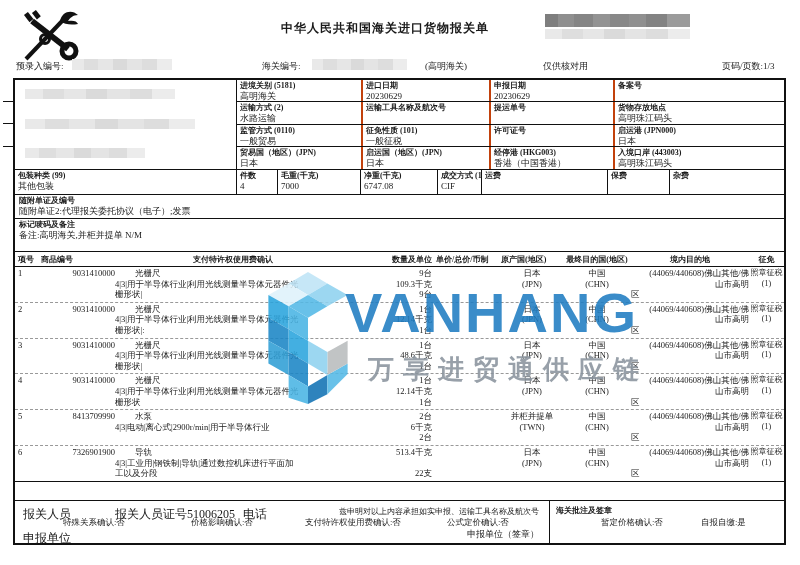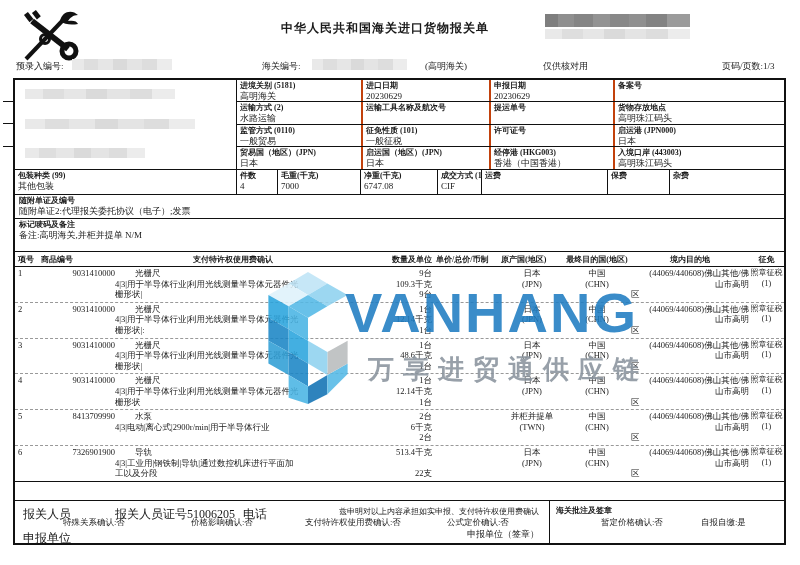--- a/index.html
+++ b/index.html
@@ -452,21 +452,21 @@
       <span class="cf" style="left:686px;">自报自缴:是</span>
     </div>
 
     <div class="sec-foot">
       <div class="foot-left">
         <span class="fl" style="left:8px;top:8px;">报关人员</span>
         <span class="fl" style="left:100px;top:8px;">报关人员证号51006205</span>
         <span class="fl" style="left:228px;top:8px;">电话</span>
         <span class="fl" style="left:8px;top:32px;">申报单位</span>
         <div class="statement">
-          <div>兹申明对以上内容承担如实申报、支付特许权使用费确认</div>
+          <div>兹申明对以上内容承担如实申报、运输工具名称及航次号</div>
           <div class="sign-line">申报单位（签章）</div>
         </div>
       </div>
       <div class="foot-right">
         <div class="lb">海关批注及签章</div>
       </div>
     </div>
   </div>
 
   <div class="wm">

